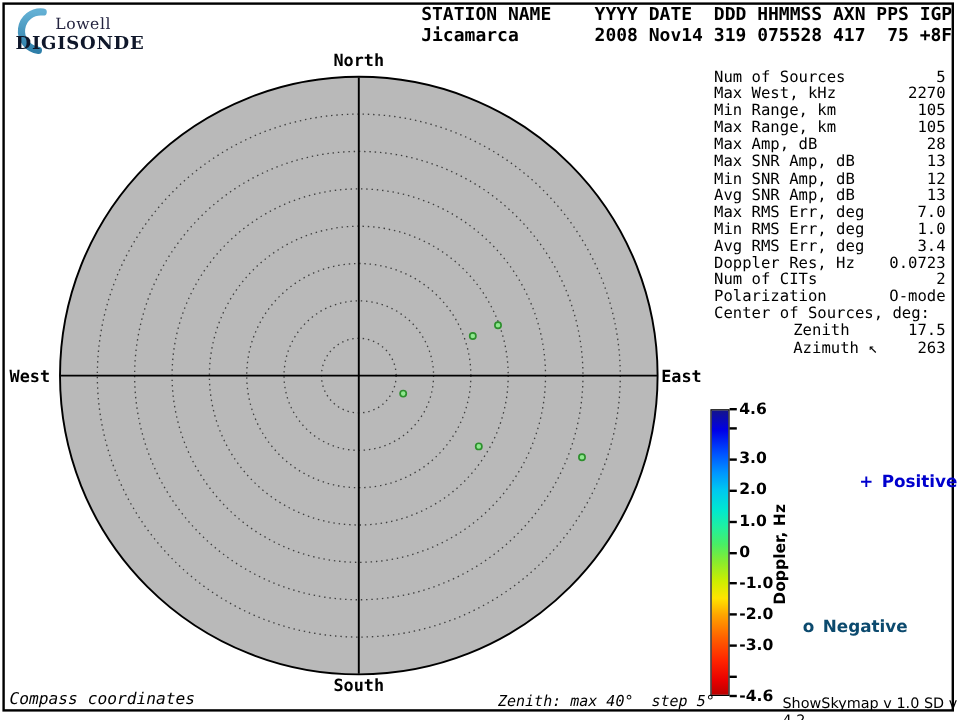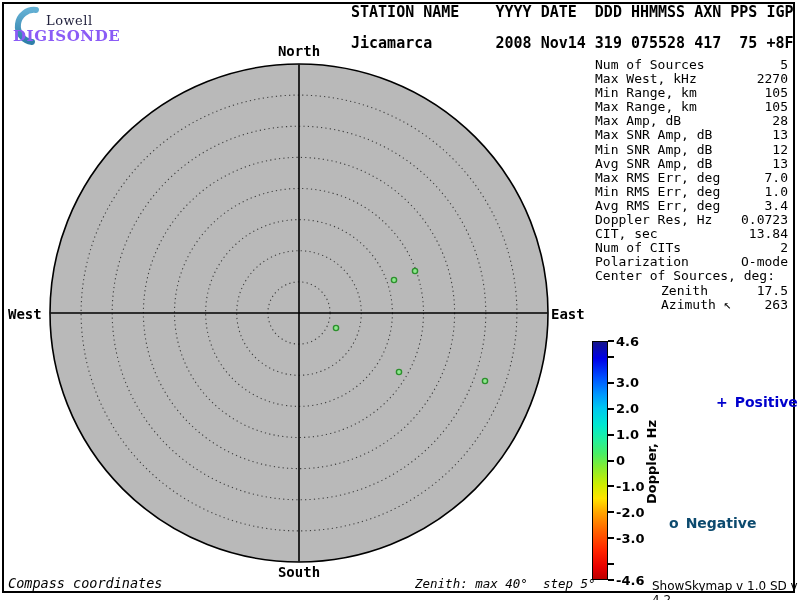--- a/index.html
+++ b/index.html
@@ -85,44 +85,43 @@
 <svg class="abs" style="left:9px;top:4px;" width="36" height="42" viewBox="0 0 36 42">
   <defs>
     <linearGradient id="cres" x1="0" y1="0" x2="0" y2="1">
       <stop offset="0" stop-color="#63b0d4"></stop>
       <stop offset="1" stop-color="#2f7fa9"></stop>
     </linearGradient>
   </defs>
   <path d="M 27 6 A 16 16 0 1 0 23 38" fill="none" stroke="url(#cres)" stroke-width="6" stroke-linecap="round"></path>
 </svg>
 <div class="abs serif logo-lowell" style="color: rgb(35, 35, 63);">Lowell</div>
-<div class="abs serif logo-digisonde" style="color: #8b5cf6;">DIGISONDE</div>
+<div class="abs serif logo-digisonde" style="color: #0f172a;">DIGISONDE</div>
 
 <div class="abs mono hdr" style="top:4px;">STATION NAME    YYYY DATE  DDD HHMMSS AXN PPS IGP</div>
-<div class="abs mono hdr" style="top:35px;text-align:center;">Jicamarca       2008 Nov14 319 075528 417  75 +8F</div>
+<div class="abs mono hdr" style="top:21px;text-align:center;">Jicamarca       2008 Nov14 319 075528 417  75 +8F</div>
 
 <div class="abs mono compass c-north">North</div>
 <div class="abs mono compass c-south">South</div>
 <div class="abs mono compass c-west">West</div>
 <div class="abs mono compass c-east">East</div>
 
 <div class="abs stats">
     <div class="stat-row"><span>Num of Sources</span><span>5</span></div>
     <div class="stat-row"><span>Max West, kHz</span><span>2270</span></div>
     <div class="stat-row"><span>Min Range, km</span><span>105</span></div>
     <div class="stat-row"><span>Max Range, km</span><span>105</span></div>
     <div class="stat-row"><span>Max Amp, dB</span><span>28</span></div>
     <div class="stat-row"><span>Max SNR Amp, dB</span><span>13</span></div>
     <div class="stat-row"><span>Min SNR Amp, dB</span><span>12</span></div>
     <div class="stat-row"><span>Avg SNR Amp, dB</span><span>13</span></div>
     <div class="stat-row"><span>Max RMS Err, deg</span><span>7.0</span></div>
     <div class="stat-row"><span>Min RMS Err, deg</span><span>1.0</span></div>
     <div class="stat-row"><span>Avg RMS Err, deg</span><span>3.4</span></div>
     <div class="stat-row"><span>Doppler Res, Hz</span><span>0.0723</span></div>
-    <div class="stat-row"><span>CIT, sec</span><span>13.84</span></div>
     <div class="stat-row"><span>Num of CITs</span><span>2</span></div>
     <div class="stat-row"><span>Polarization</span><span>O-mode</span></div>
     <div class="stat-row"><span>Center of Sources, deg:</span><span></span></div>
     <div class="stat-row indent"><span>Zenith</span><span>17.5</span></div>
     <div class="stat-row indent"><span>Azimuth ↖</span><span>263</span></div>
   </div>
 
 <div class="abs cbar" style="background: linear-gradient(rgb(20, 20, 140) 0%, rgb(0, 0, 232) 7%, rgb(0, 80, 255) 15%, rgb(0, 150, 255) 22%, rgb(0, 200, 240) 28%, rgb(0, 232, 208) 35%, rgb(32, 240, 160) 41%, rgb(72, 238, 102) 47%, rgb(134, 236, 48) 53%, rgb(204, 238, 0) 60%, rgb(255, 228, 0) 66%, rgb(255, 164, 0) 72%, rgb(255, 96, 0) 80%, rgb(255, 36, 0) 88%, rgb(232, 0, 0) 95%, rgb(188, 0, 0) 100%);"></div>
 <div class="abs cb-ticks">
     <div class="cb-tick" style="top: 340px;"></div>

